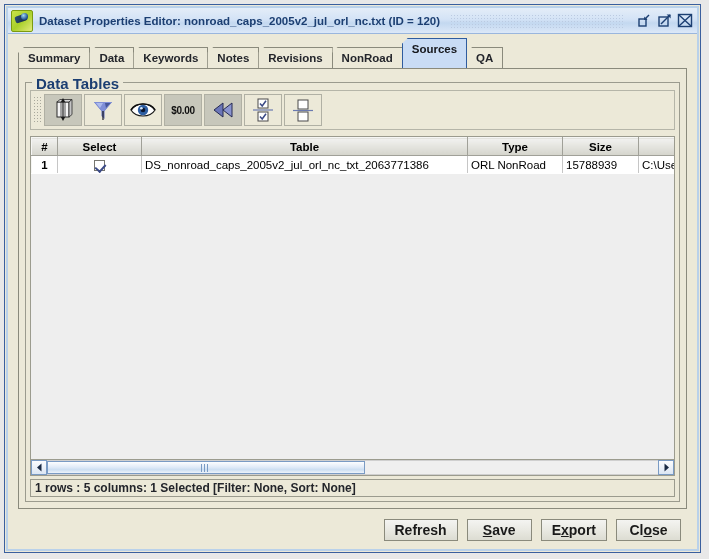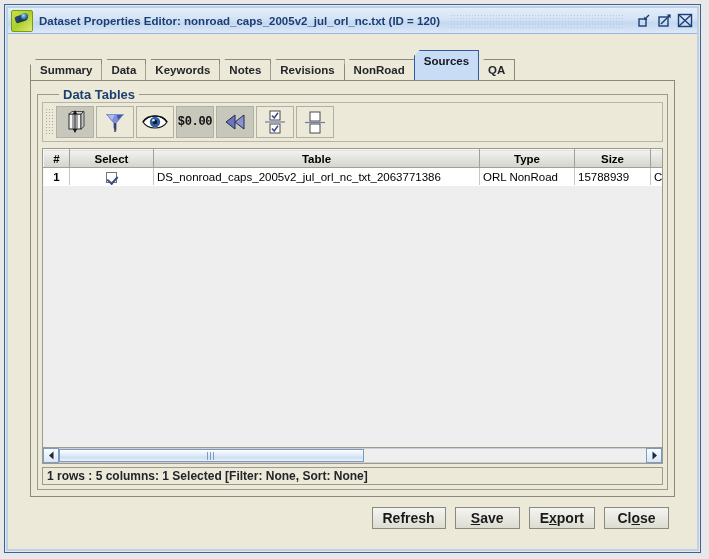--- a/index.html
+++ b/index.html
@@ -64,21 +64,21 @@
   }
   .winbtn{
     width:16px;height:15px;flex:0 0 16px;margin-left:4px;
     position:relative;cursor:default;
   }
   .winbtn svg{display:block;}
   
   #content{
     flex:1 1 auto;background:#ece9d8;position:relative;
     display:flex;flex-direction:column;
-    padding:12px;
+    padding:0;
   }
   
   #tabstrip{
     height:23px;flex:0 0 23px;
     margin:11px 0 0 10px;
     display:flex;align-items:flex-end;
     position:relative;z-index:3;
   }
   .tab{
     height:21px;line-height:20px;
@@ -117,23 +117,23 @@
   #group{
     flex:1 1 auto;
     border:1px solid #9b9b8e;
     margin-top:7px;
     position:relative;
     box-sizing:border-box;
     display:flex;flex-direction:column;
     background:#ece9d8;
   }
   #group-title{
-    position:absolute;top:-8px;left:21px;
+    position:absolute;top:-8px;left:6px;
     background:#ece9d8;padding:0 4px;
-    font-size:13px;font-weight:bold;color:#1c3f72;
+    font-size:15px;font-weight:bold;color:#1c3f72;
     white-space:nowrap;
   }
   
   #toolbar{
     flex:0 0 auto;
     margin:7px 4px 0 4px;
     height:40px;
     display:flex;align-items:center;
     border:1px solid #b5b5a8;
     border-left:1px solid #b5b5a8;
@@ -150,21 +150,21 @@
     width:38px;height:32px;flex:0 0 38px;
     border:1px solid #b0b0a4;
     background:#ece9d8;
     margin-right:2px;
     display:flex;align-items:center;justify-content:center;
     position:relative;box-sizing:border-box;cursor:default;
   }
   .tbtn.pressed{background:#c7c7bb;}
   .tbtn svg{display:block;}
   .tb-money{
-    font-size:12px;font-weight:bold;color:#111;font-family:Liberation Mono, monospace;
+    font-size:10px;font-weight:bold;color:#111;font-family:Liberation Sans, sans-serif;
     letter-spacing:-0.3px;
   }
   
   #table-wrap{
     flex:1 1 auto;
     margin:6px 4px 0 4px;
     border:1px solid #9b9b8e;
     background:#eeeeee;
     display:flex;flex-direction:column;
     position:relative;box-sizing:border-box;

